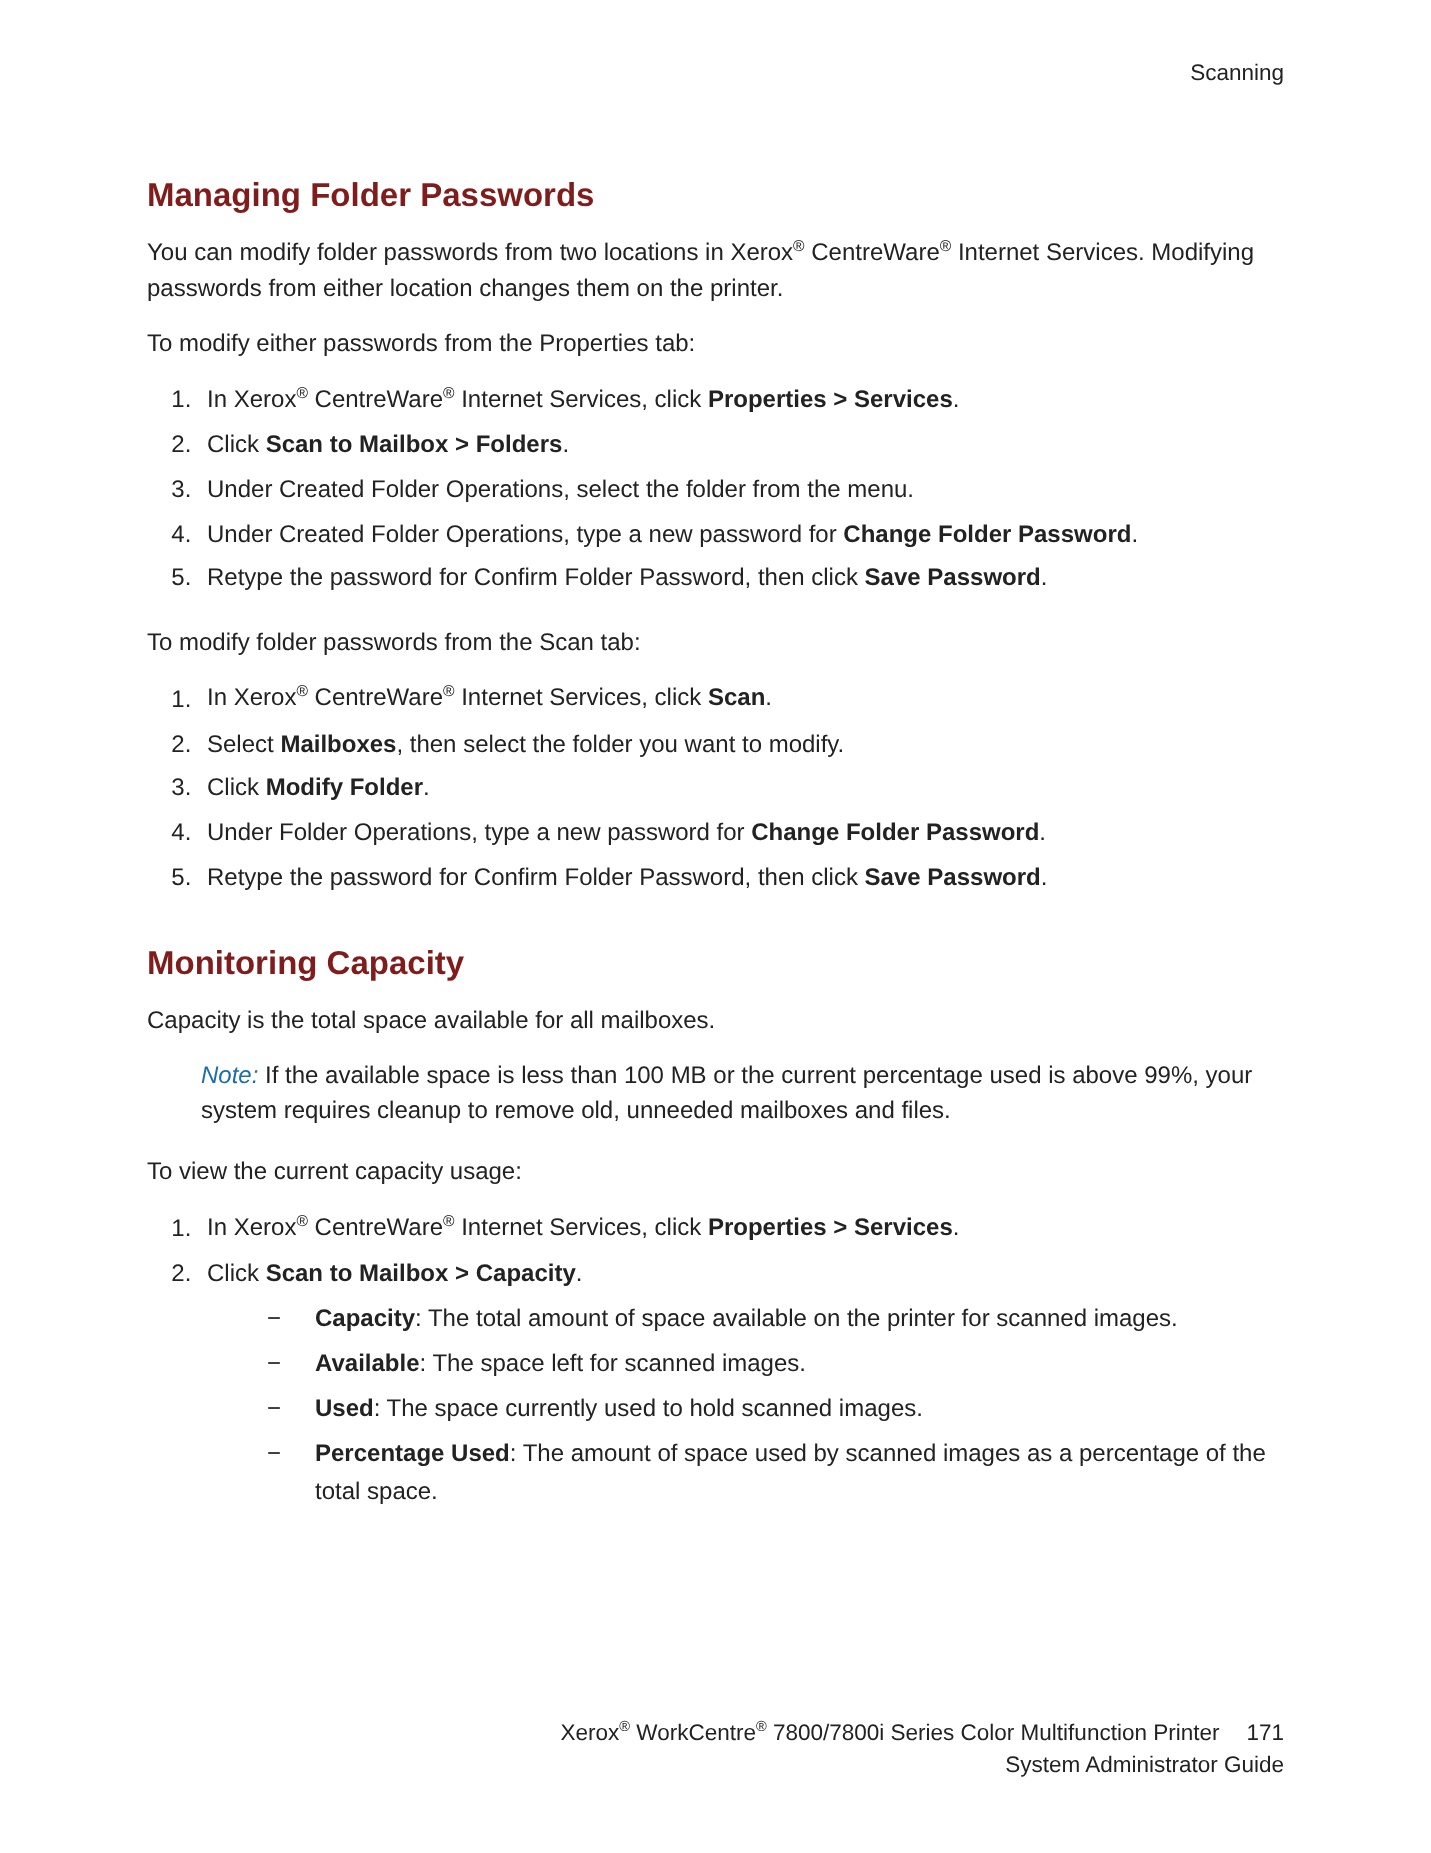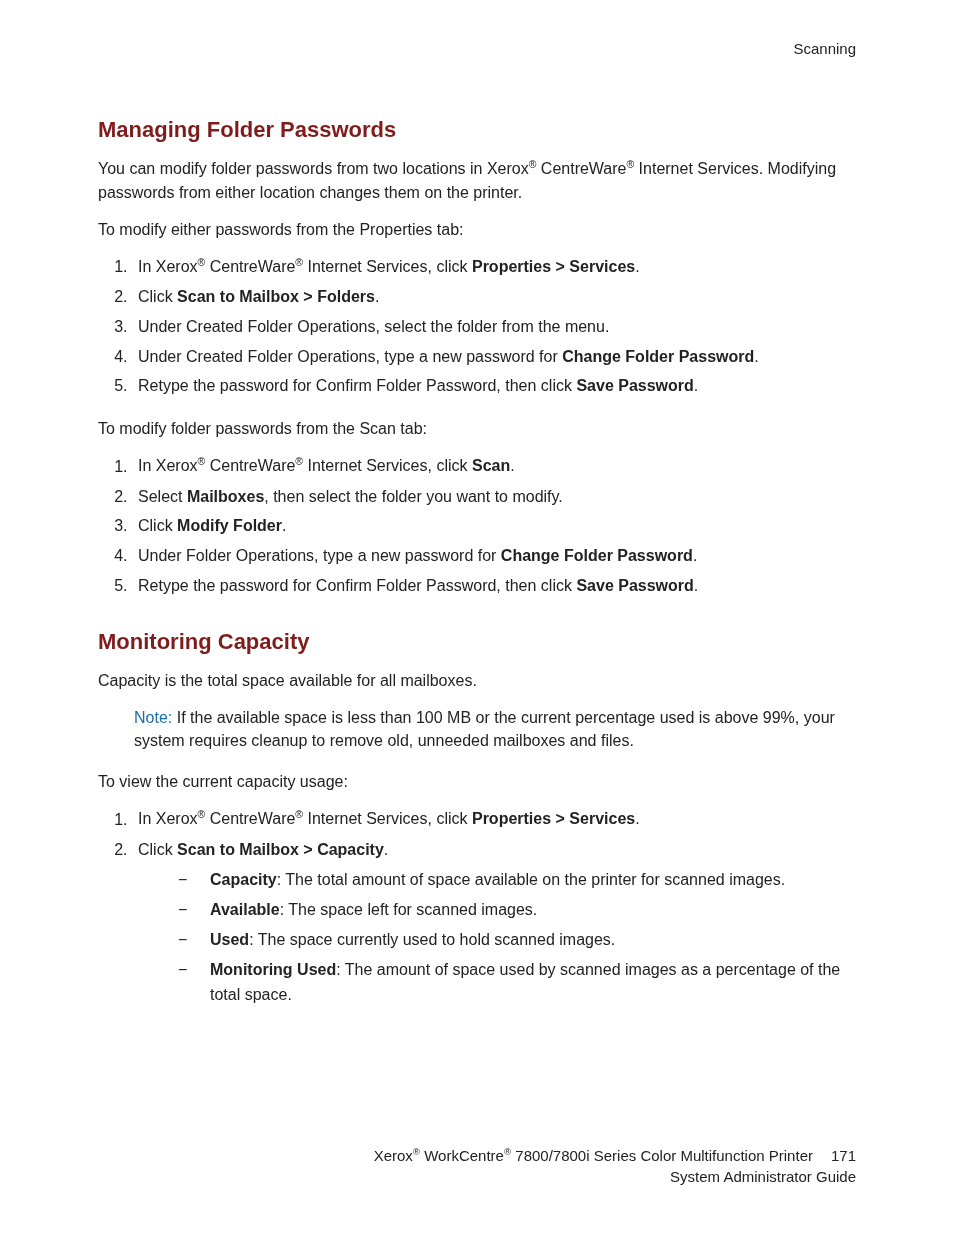--- a/index.html
+++ b/index.html
@@ -67,20 +67,21 @@
   sup {
     font-size: 0.65em;
     vertical-align: super;
   }
   .note-block {
     padding-left: 36px;
     margin: 6px 0 18px 0;
   }
   .note-label {
     color: #1b6ea8;
+    font-style: italic;
   }
   b { font-weight: 600; }
   .section-gap { margin-top: 30px; }
   .footer {
     position: absolute;
     bottom: 48px;
     left: 108px;
     right: 98px;
     font-size: 15px;
     text-align: right;
@@ -157,21 +158,21 @@
   <ol>
     <li>
       <span>In Xerox</span><sup>®</sup><span> CentreWare</span><sup>®</sup><span> Internet Services, click </span><b>Properties &gt; Services</b><span>.</span>
     </li>
     <li>
       <span>Click </span><b>Scan to Mailbox &gt; Capacity</b><span>.</span>
       <ul class="dash">
         <li><b>Capacity</b><span>: The total amount of space available on the printer for scanned images.</span></li>
         <li><b>Available</b><span>: The space left for scanned images.</span></li>
         <li><b>Used</b><span>: The space currently used to hold scanned images.</span></li>
-        <li><b>Monitoring Used</b><span>: The amount of space used by scanned images as a percentage of the total space.</span></li>
+        <li><b>Percentage Used</b><span>: The amount of space used by scanned images as a percentage of the total space.</span></li>
       </ul>
     </li>
   </ol>
 
   <div class="footer">
     <div>
       <span>Xerox</span><sup>®</sup><span> WorkCentre</span><sup>®</sup><span> 7800/7800i Series Color Multifunction Printer</span><span class="pagenum">171</span>
     </div>
     <div>System Administrator Guide</div>
   </div>

